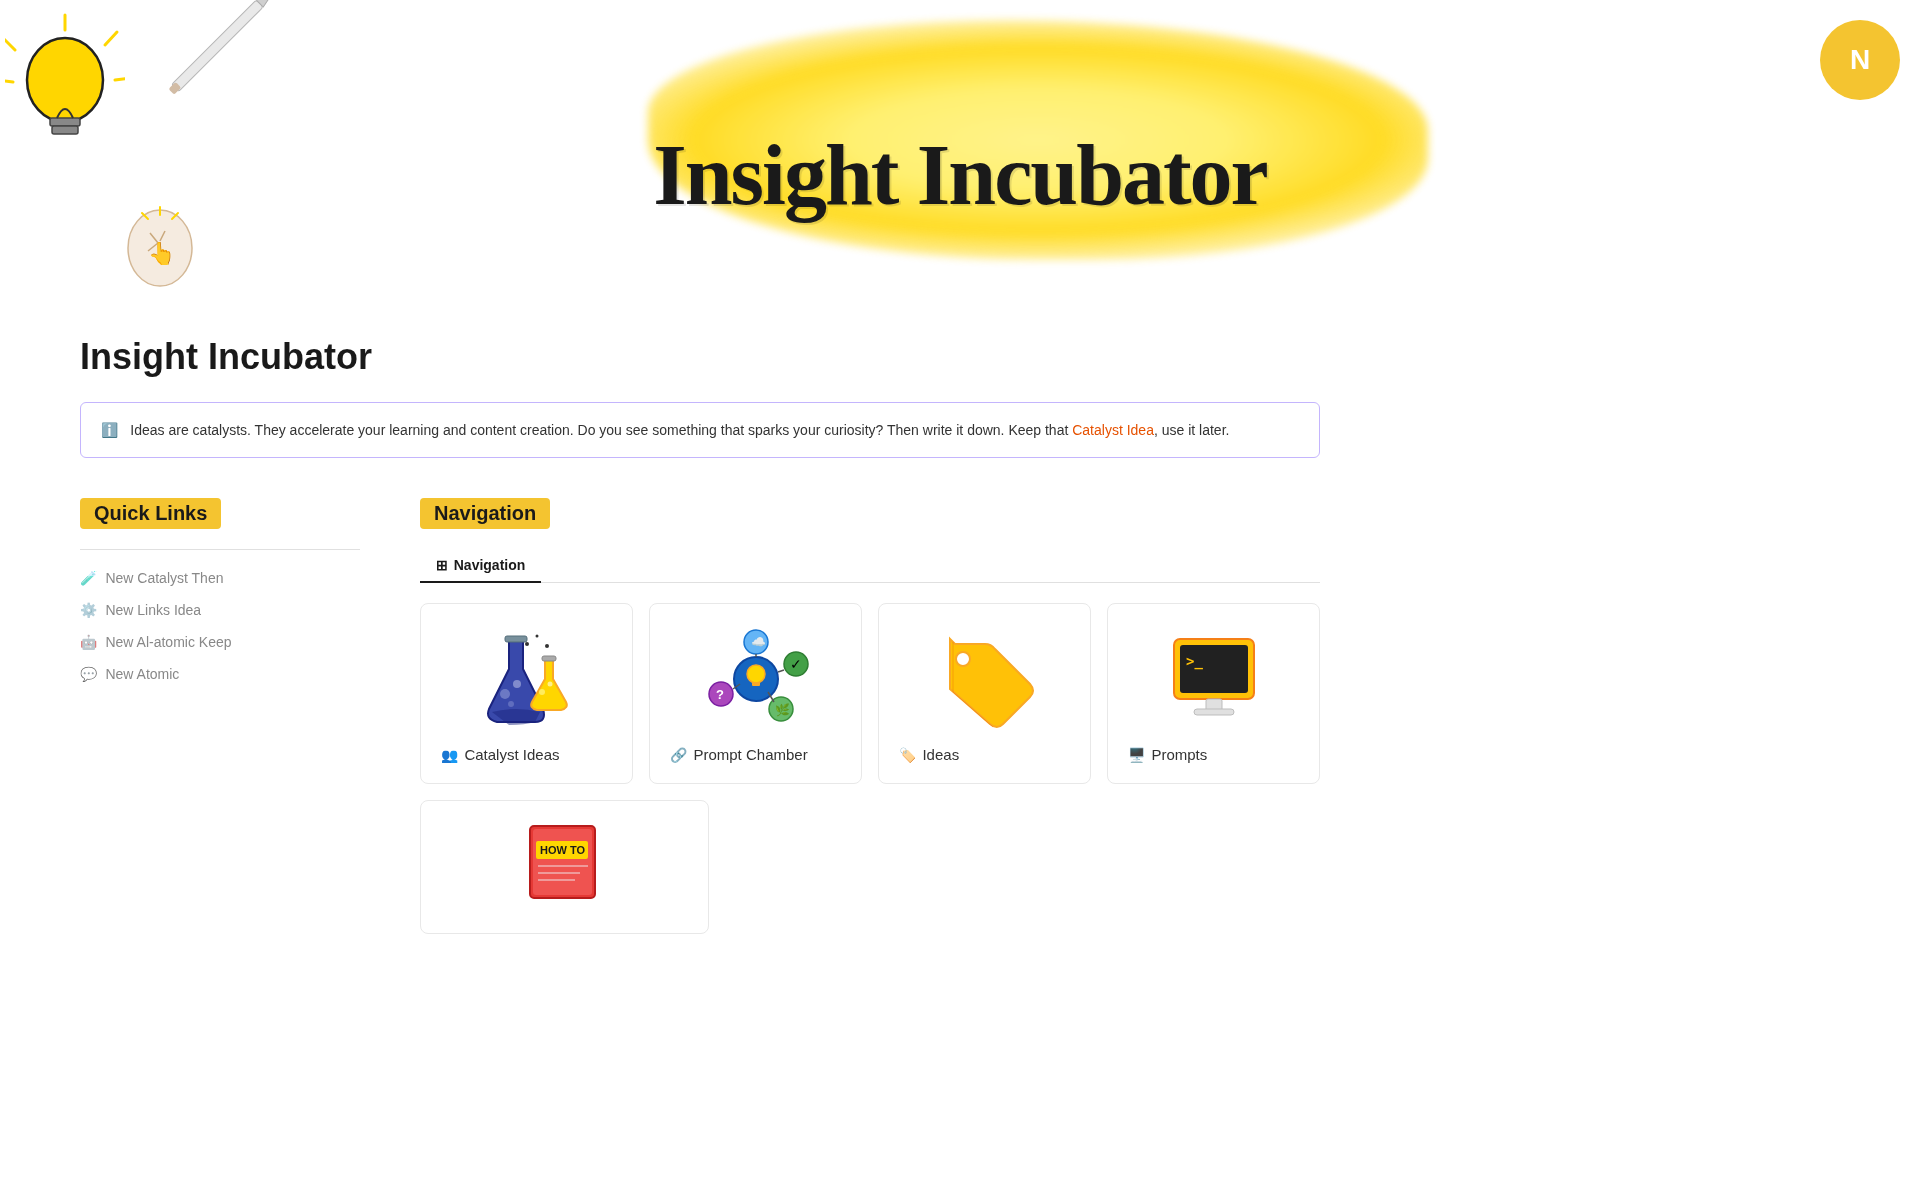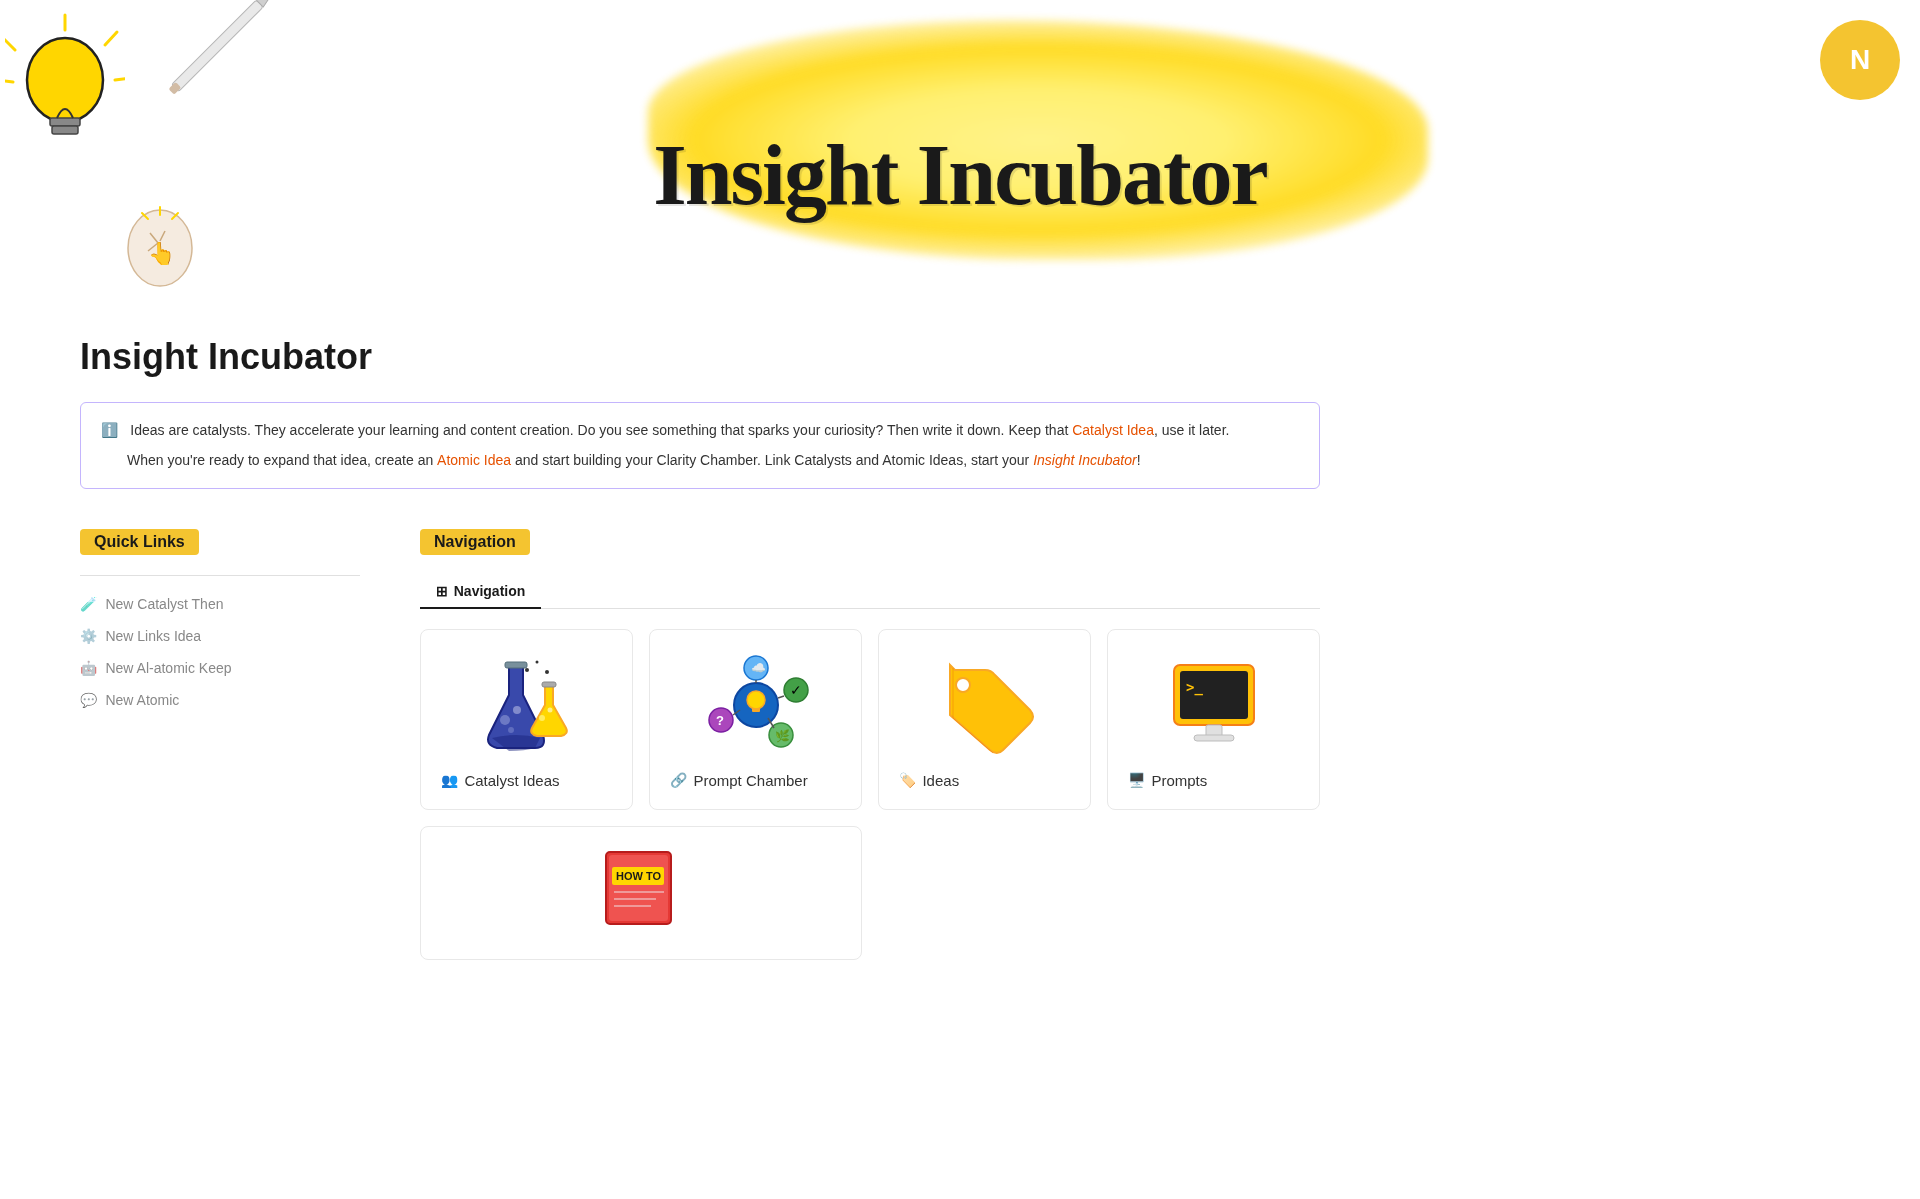--- a/index.html
+++ b/index.html
@@ -142,21 +142,21 @@
 
     .right-col {
       flex: 1;
     }
 
     
     .section-header {
       display: inline-block;
       background: #f4c430;
       color: #1a1a1a;
-      font-size: 16px;
+      font-size: 20px;
       font-weight: 700;
       padding: 4px 14px;
       border-radius: 4px;
       margin-bottom: 20px;
     }
 
     
     .quick-links-list {
       list-style: none;
       border-top: 1px solid #e0e0e0;
@@ -301,23 +301,20 @@
 </div>
 
 <div class="main-content">
 
   <h1 class="page-title">Insight Incubator</h1>
 
   <div class="info-box">
     <p>
       <span class="info-icon">ℹ️</span>
       <span>Ideas are catalysts. They accelerate your learning and content creation. Do you see something that sparks your curiosity? Then write it down. Keep that </span><a href="#" class="link-orange">Catalyst Idea</a><span>, use it later.</span>
-    </p>
-    <p style="margin-top:8px; padding-left:26px;">
-      <span>When you're ready to expand that idea, create an </span><a href="#" class="link-orange">Atomic Idea</a><span> and start building your Clarity Chamber. Link Catalysts and Atomic Ideas, start your </span><a href="#" class="link-italic-orange">Insight Incubator</a><span>!</span>
     </p>
   </div>
 
   <div class="two-col">
 
     <div class="left-col">
       <div class="section-header">Quick Links</div>
       <ul class="quick-links-list">
         <li>
           <span class="quick-link-icon">🧪</span>
@@ -447,21 +444,21 @@
           </div>
           <div class="card-label">
             <span class="card-label-icon">🖥️</span>
             <span>Prompts</span>
           </div>
         </div>
 
       </div>
 
       
-      <div style="margin-top:16px; display:grid; grid-template-columns: repeat(2,1fr); gap:16px;">
+      <div style="margin-top:16px; display:grid; grid-template-columns: repeat(3,1fr); gap:16px;">
         <div class="card" style="min-height:120px;">
           <div class="card-icon" style="min-height:80px; font-size:60px;">
             <svg width="90" height="80" viewBox="0 0 90 80">
 
               <rect x="10" y="5" width="65" height="72" rx="4" fill="#e53935" stroke="#b71c1c" stroke-width="2"></rect>
               <rect x="13" y="8" width="59" height="66" rx="3" fill="#ef5350"></rect>
 
               <rect x="16" y="20" width="52" height="18" rx="2" fill="#ffd600"></rect>
               <text x="20" y="33" font-size="11" fill="#1a1a1a" font-weight="900" font-family="Arial, sans-serif">HOW TO</text>
 

